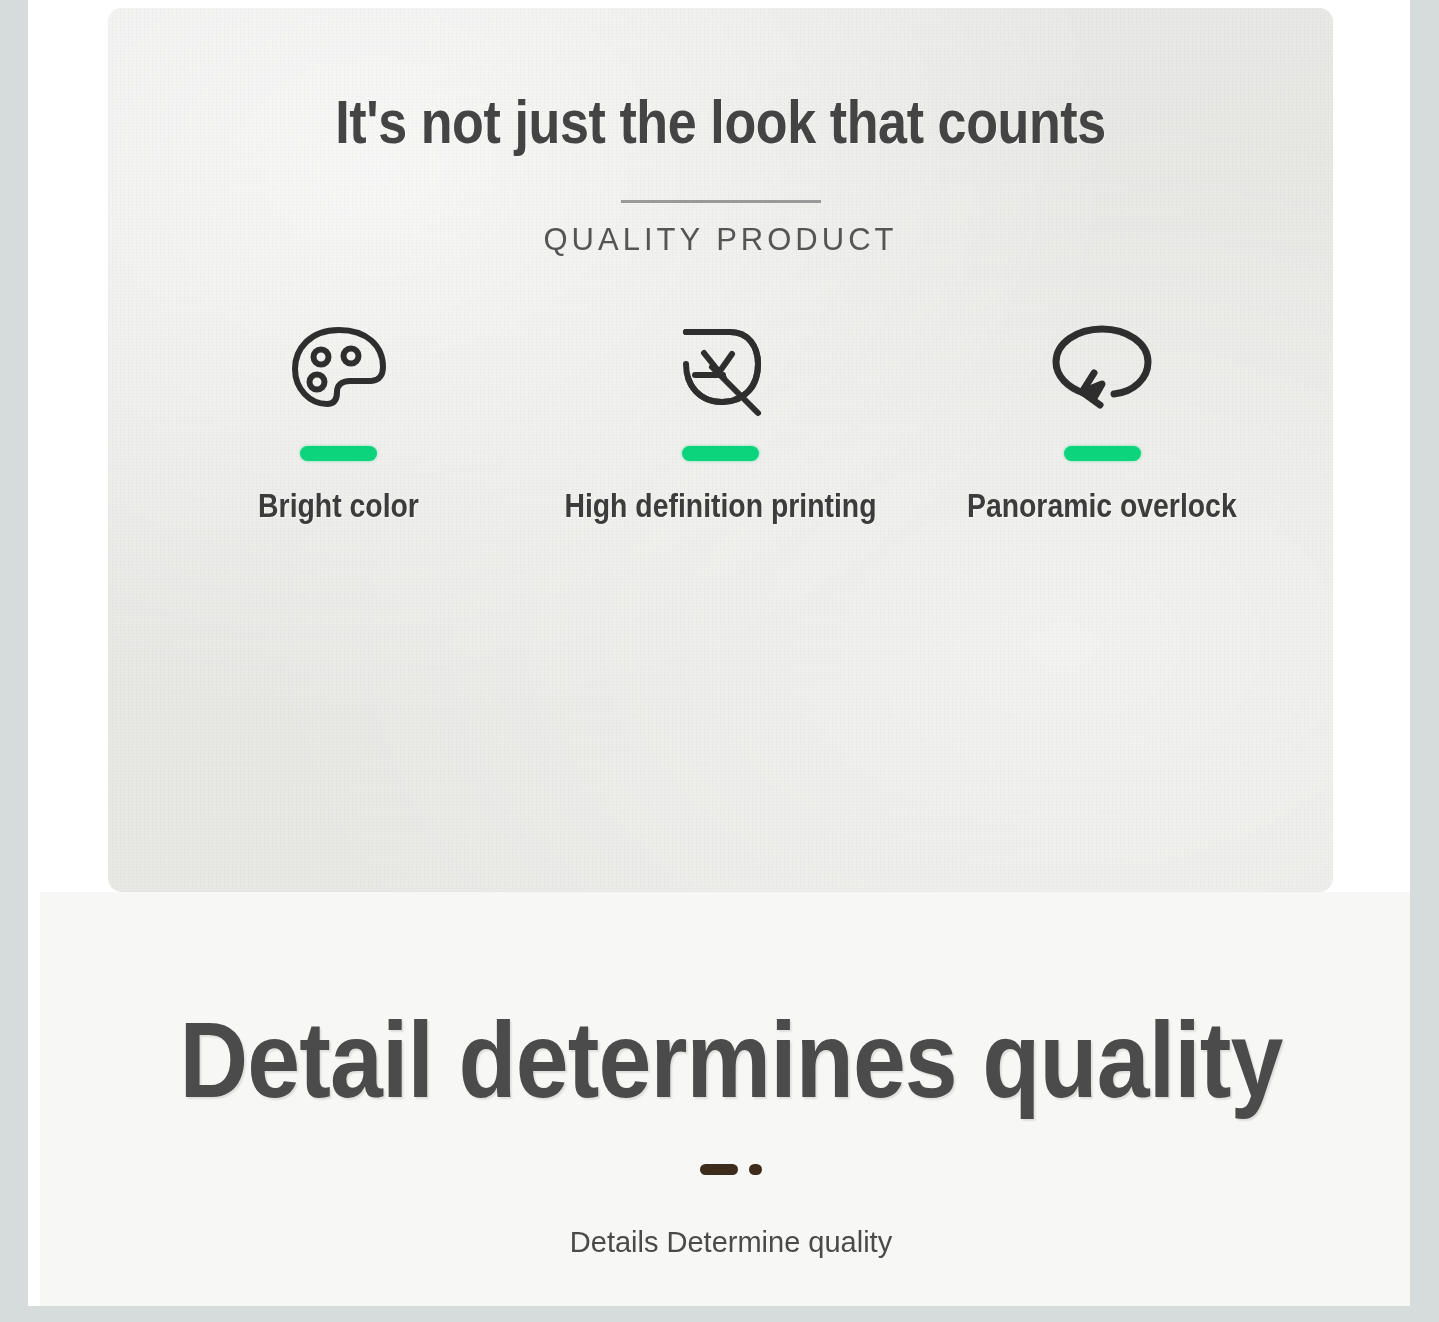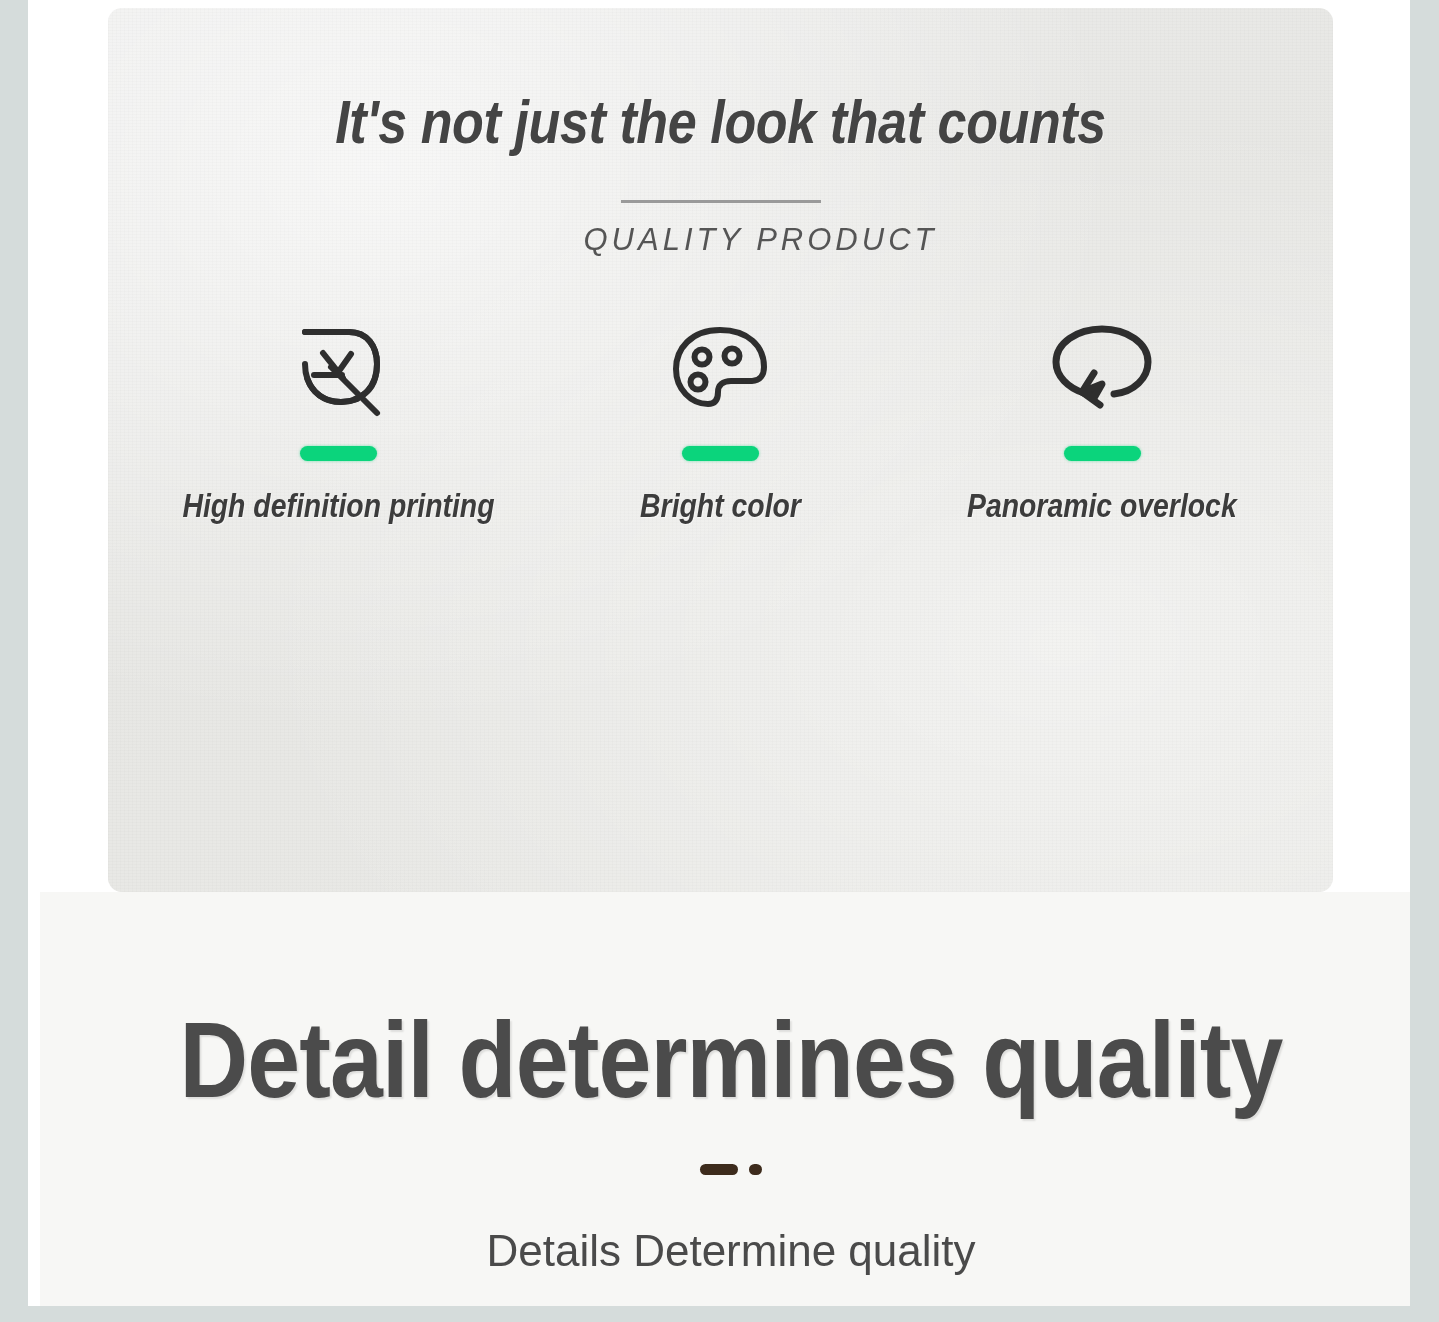--- a/index.html
+++ b/index.html
@@ -37,21 +37,20 @@
     position: absolute;
     left: 80px;          
     top: 8px;
     width: 1225px;
     height: 884px;
     background:
       radial-gradient(ellipse at 22% 18%, rgba(255,255,255,.65) 0%, rgba(255,255,255,0) 55%),
       radial-gradient(ellipse at 78% 72%, rgba(255,255,255,.45) 0%, rgba(255,255,255,0) 60%),
       linear-gradient(160deg, #ececeb 0%, #e7e7e4 45%, #eaeae7 100%);
     border-radius: 14px;
-    font-style: italic;
   }
   
   #feature-card::before {
     content: "";
     position: absolute;
     inset: 0;
     border-radius: 14px;
     background-image:
       repeating-linear-gradient(0deg, rgba(0,0,0,.012) 0px, rgba(0,0,0,.012) 1px, rgba(255,255,255,.012) 1px, rgba(255,255,255,.012) 3px),
       repeating-linear-gradient(90deg, rgba(0,0,0,.010) 0px, rgba(0,0,0,.010) 1px, rgba(255,255,255,.010) 1px, rgba(255,255,255,.010) 4px);
@@ -97,21 +96,20 @@
     position: absolute;
     top: 214px;
     left: 0;
     width: 100%;
     text-align: center;
     font-size: 31px;
     font-weight: 400;
     letter-spacing: 4px;
     color: #555555;
     white-space: nowrap;
-    margin-left: 40px;
   }
 
   
   #feature-grid {
     position: absolute;
     top: 300px;
     left: 40px;
     width: 1145px;
     display: grid;
     grid-template-columns: repeat(3, 1fr);
@@ -195,21 +193,21 @@
     height: 11px;
     border-radius: 6px;
     background: #3d2b1c;
   }
   #detail-subtitle {
     position: absolute;
     top: 334px;
     left: 0;
     width: 100%;
     text-align: center;
-    font-size: 44px;
+    font-size: 29px;
     font-weight: 400;
     color: #4a4a4a;
     white-space: nowrap;
   }
 </style>
 </head>
 <body>
 
 <div id="page">
   <div id="canvas">
@@ -217,53 +215,53 @@
     <div id="feature-card">
       <div class="card-inner">
 
         <div id="card-title">It's not just the look that counts</div>
 
         <div id="title-rule"></div>
 
         <div id="card-subtitle">QUALITY  PRODUCT</div>
 
         <div id="feature-grid">
+
+          <div class="feature">
+            <div class="feature-icon">
+              <svg width="120" height="120" viewBox="0 0 120 120" fill="none" stroke="#2e2e2e" stroke-width="6" stroke-linecap="round" stroke-linejoin="round">
+                <path d="M60 18 C31 18 16 37 16 57 C16 77 31 92 48 92 C56 92 58 86 58 80
+                         C58 73 63 69 71 69 H92 C100 69 104 63 104 55 C104 34 88 18 60 18 Z"></path>
+                <circle cx="42" cy="45" r="7.5"></circle>
+                <circle cx="72" cy="44" r="7.5"></circle>
+                <circle cx="38" cy="70" r="7.5"></circle>
+              </svg>
+            </div>
+            <div class="feature-bar" style="background: rgb(11, 212, 124);"></div>
+            <div class="feature-label">Bright color</div>
+          </div>
 
           <div class="feature">
             <div class="feature-icon">
               <svg width="120" height="120" viewBox="0 0 120 120" fill="none" stroke="#2e2e2e" stroke-width="6" stroke-linecap="round" stroke-linejoin="round">
                 <path d="M26 20 H70 C88 20 98 34 98 52 C98 74 84 90 62 90 C40 90 26 74 26 52 Z" stroke-dasharray="195 300" stroke-dashoffset="0"></path>
                 <path d="M26 20 H70 C88 20 98 34 98 52 C98 70 90 82 76 87"></path>
                 <path d="M26 52 C26 74 40 90 62 90 C68 90 73 89 78 87"></path>
                 <path d="M44 41 L64 66"></path>
                 <path d="M72 42 L60 59"></path>
                 <path d="M35 63 H63"></path>
                 <path d="M52 55 L98 101"></path>
               </svg>
             </div>
             <div class="feature-bar" style="background: rgb(11, 212, 124);"></div>
             <div class="feature-label">High definition printing</div>
           </div>
 
           <div class="feature">
             <div class="feature-icon">
-              <svg width="120" height="120" viewBox="0 0 120 120" fill="none" stroke="#2e2e2e" stroke-width="6" stroke-linecap="round" stroke-linejoin="round">
-                <path d="M60 18 C31 18 16 37 16 57 C16 77 31 92 48 92 C56 92 58 86 58 80
-                         C58 73 63 69 71 69 H92 C100 69 104 63 104 55 C104 34 88 18 60 18 Z"></path>
-                <circle cx="42" cy="45" r="7.5"></circle>
-                <circle cx="72" cy="44" r="7.5"></circle>
-                <circle cx="38" cy="70" r="7.5"></circle>
-              </svg>
-            </div>
-            <div class="feature-bar" style="background: rgb(11, 212, 124);"></div>
-            <div class="feature-label">Bright color</div>
-          </div>
-
-          <div class="feature">
-            <div class="feature-icon">
               <svg width="120" height="120" viewBox="0 0 120 120" fill="none" stroke="#2e2e2e" stroke-width="7" stroke-linecap="round" stroke-linejoin="round">
                 <path d="M72 82 C92 80 106 66 106 50 C106 31 85 17 60 17 C35 17 14 31 14 50
                          C14 64 26 76 42 81"></path>
                 <path d="M52 61 L40 80 L58 93" fill="none"></path>
                 <path d="M40 80 L60 72 L52 86 Z" fill="#2e2e2e" stroke="#2e2e2e"></path>
               </svg>
             </div>
             <div class="feature-bar" style="background: rgb(11, 212, 124);"></div>
             <div class="feature-label">Panoramic overlock</div>
           </div>

